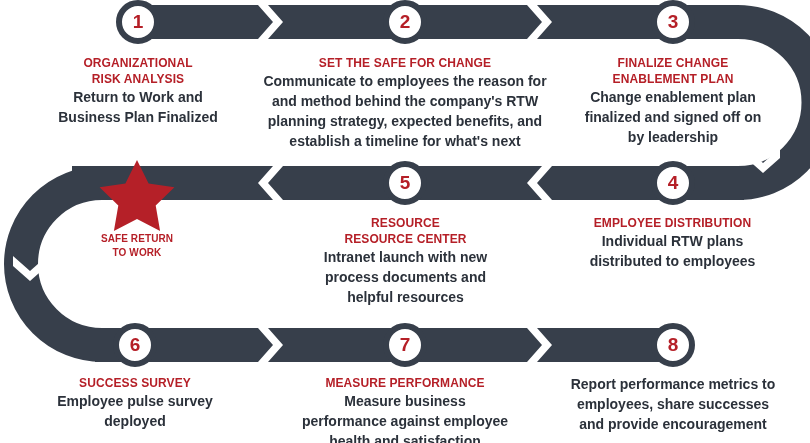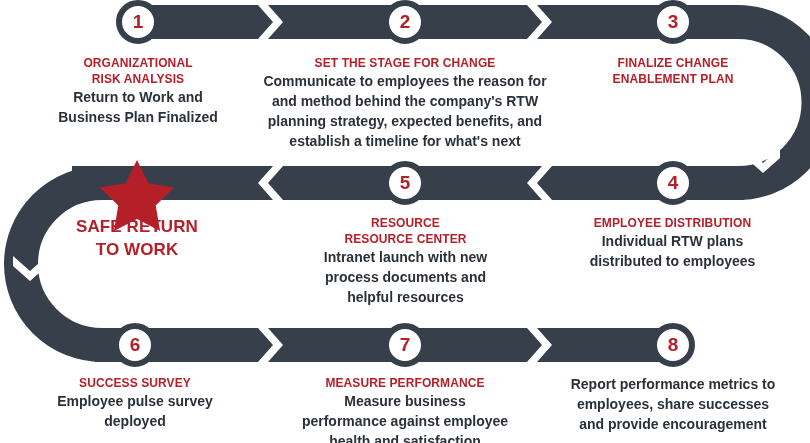--- a/index.html
+++ b/index.html
@@ -63,26 +63,26 @@
     line-height: 1.42;
     margin: 0;
   }
   .milestone-text {
     position: absolute;
     text-align: center;
     z-index: 4;
   }
   .milestone-title {
     font-family: "Liberation Sans", sans-serif;
-    font-size: 17px;
+    font-size: 10px;
     font-weight: bold;
     color: #B51F27;
     letter-spacing: 0.1px;
     line-height: 1.35;
-    margin: 0;
+    margin: 16px;
   }
 </style>
 </head>
 <body>
 
 <div id="diagram">
 
   <svg id="flow-svg" viewBox="0 0 810 443">
     <defs>
 
@@ -134,29 +134,30 @@
 
   <div class="step-text" style="left:48px; top:55px; width:180px;">
     <p class="step-title">
       <span>ORGANIZATIONAL</span><br>
       <span>RISK ANALYSIS</span>
     </p>
     <p class="step-desc">Return to Work and Business Plan Finalized</p>
   </div>
 
   <div class="step-text" style="left:255px; top:55px; width:300px;">
-    <p class="step-title">SET THE STAGE FOR CHANGE</p>
+    <p class="step-title">SET THE SAFE FOR CHANGE</p>
     <p class="step-desc">Communicate to employees the reason for and method behind the company's RTW planning strategy, expected benefits, and establish a timeline for what's next</p>
   </div>
 
   <div class="step-text" style="left:583px; top:55px; width:180px;">
     <p class="step-title">
       <span>FINALIZE CHANGE</span><br>
       <span>ENABLEMENT PLAN</span>
     </p>
+    <p class="step-desc">Change enablement plan finalized and signed off on by leadership</p>
   </div>
 
   <div class="step-text" style="left:575px; top:215px; width:195px;">
     <p class="step-title">EMPLOYEE DISTRIBUTION</p>
     <p class="step-desc">Individual RTW plans distributed to employees</p>
   </div>
 
   <div class="step-text" style="left:318px; top:215px; width:175px;">
     <p class="step-title">
       <span>RESOURCE</span><br>

